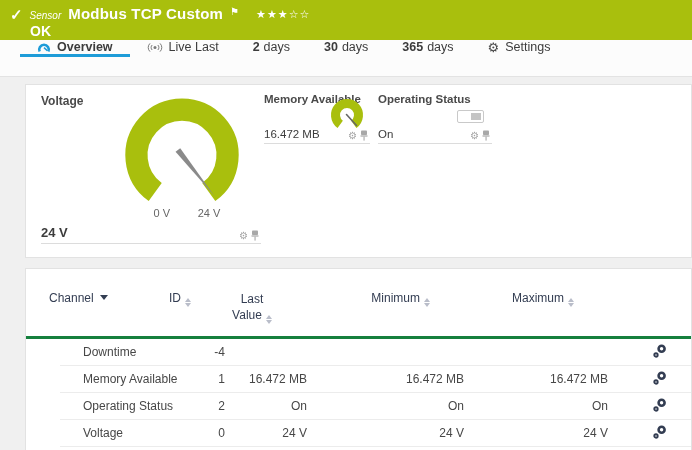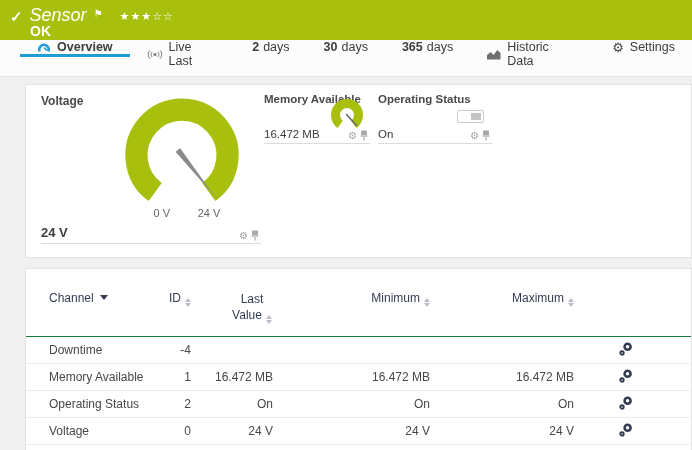--- a/index.html
+++ b/index.html
@@ -8,21 +8,21 @@
     background:#f0f0f0;
     font-family:"Liberation Sans",sans-serif;
     -webkit-font-smoothing:antialiased;
   }
   .stage{position:absolute;inset:0;}
 
   
   .hdr{position:absolute;top:0;left:0;right:0;height:40px;background:var(--header-bg,#a9bf0d);color:#fff;}
   .hdr-row{position:absolute;left:10px;top:5px;display:flex;align-items:baseline;gap:7px;white-space:nowrap;}
   .hdr-check{font-size:15px;font-weight:bold;position:relative;top:1px;}
-  .hdr-kind{font-style:italic;font-size:18px;}
+  .hdr-kind{font-style:italic;font-size:10px;}
   .hdr-title{font-weight:bold;font-size:15px;letter-spacing:.2px;}
   .hdr-flag{font-size:10px;position:relative;top:-4px;cursor:pointer;}
   .hdr-stars{font-size:11px;letter-spacing:1px;margin-left:10px;cursor:pointer;position:relative;top:-1px;}
   .hdr-ok{position:absolute;left:30px;top:23px;font-size:14px;font-weight:bold;}
 
   
   .tabbar{position:absolute;top:40px;left:0;right:0;height:37px;background:#fcfcfc;
     border-bottom:1px solid #e3e3e3;display:flex;align-items:flex-start;padding-left:20px;box-sizing:border-box;}
   .tab{display:flex;align-items:center;gap:6px;padding:0 17px;font-size:12.5px;color:#3c3c3c;
     cursor:pointer;border-bottom:3px solid transparent;box-sizing:border-box;}
@@ -69,35 +69,36 @@
     font-size:12px;font-weight:normal;color:var(--navy,#333d52);}
   .th{white-space:nowrap;}
   .c-num{text-align:right;}
   .lastwrap{display:inline-block;width:42px;text-align:center;white-space:normal;line-height:1.35;}
   .sort{display:inline-flex;flex-direction:column;gap:1px;margin-left:4px;vertical-align:0px;}
   .sort i{display:block;width:0;height:0;border-left:3.5px solid transparent;border-right:3.5px solid transparent;}
   .sort .up{border-bottom:4px solid #b9bdc9;}
   .sort .dn{border-top:4px solid #b9bdc9;}
   .caret{display:inline-block;width:0;height:0;border-left:4px solid transparent;
     border-right:4px solid transparent;border-top:5px solid var(--navy,#333d52);margin-left:6px;vertical-align:2px;}
-  .tbody{border-top:1px solid #15803d;}
+  .tbody{border-top:3px solid #15803d;padding-left:34px;}
   .trow{height:26px;border-bottom:1px solid #ececec;font-size:12px;color:#474747;}
   .c-ico{padding-left:45px;}
   .chset{display:inline-block;cursor:pointer;line-height:0;}
   .gearring{stroke:var(--navy,#333d52);}
 </style>
 </head>
 <body>
 
 <div class="stage">
 
   <header class="hdr">
     <div class="hdr-row">
       <span class="hdr-check">✓</span>
       <span class="hdr-kind">Sensor</span>
+      <span class="hdr-title">Modbus TCP Custom</span>
       <span class="hdr-flag">⚑</span>
       <span class="hdr-stars"><span>★★★</span><span>☆☆</span></span>
     </div>
     <span class="hdr-ok">OK</span>
   </header>
 
   <nav class="tabbar">
     <div class="tab active">
       <svg class="ticon" width="14" height="12" viewBox="0 0 14 12">
         <path class="ovarc" d="M2.6 10.5 A4.8 4.8 0 1 1 11.4 10.5" fill="none" stroke-width="2.6"></path>
@@ -119,26 +120,20 @@
       <span class="tnum">2</span>
       <span>days</span>
     </div>
     <div class="tab">
       <span class="tnum">30</span>
       <span>days</span>
     </div>
     <div class="tab">
       <span class="tnum">365</span>
       <span>days</span>
-    </div>
-    <div class="tab">
-      <svg class="ticon" width="14" height="11" viewBox="0 0 14 11">
-        <path d="M0 10.5 V6 L3.6 3 L6.6 6 L10.2 1 L13.5 4 V10.5 Z" fill="#6f6f6f"></path>
-      </svg>
-      <span>Historic Data</span>
     </div>
     <div class="tab">
       <span class="gearglyph">⚙</span>
       <span>Settings</span>
     </div>
   </nav>
 
   <section class="panel" id="gauges">
 
     <div class="tile" id="tile-voltage">

